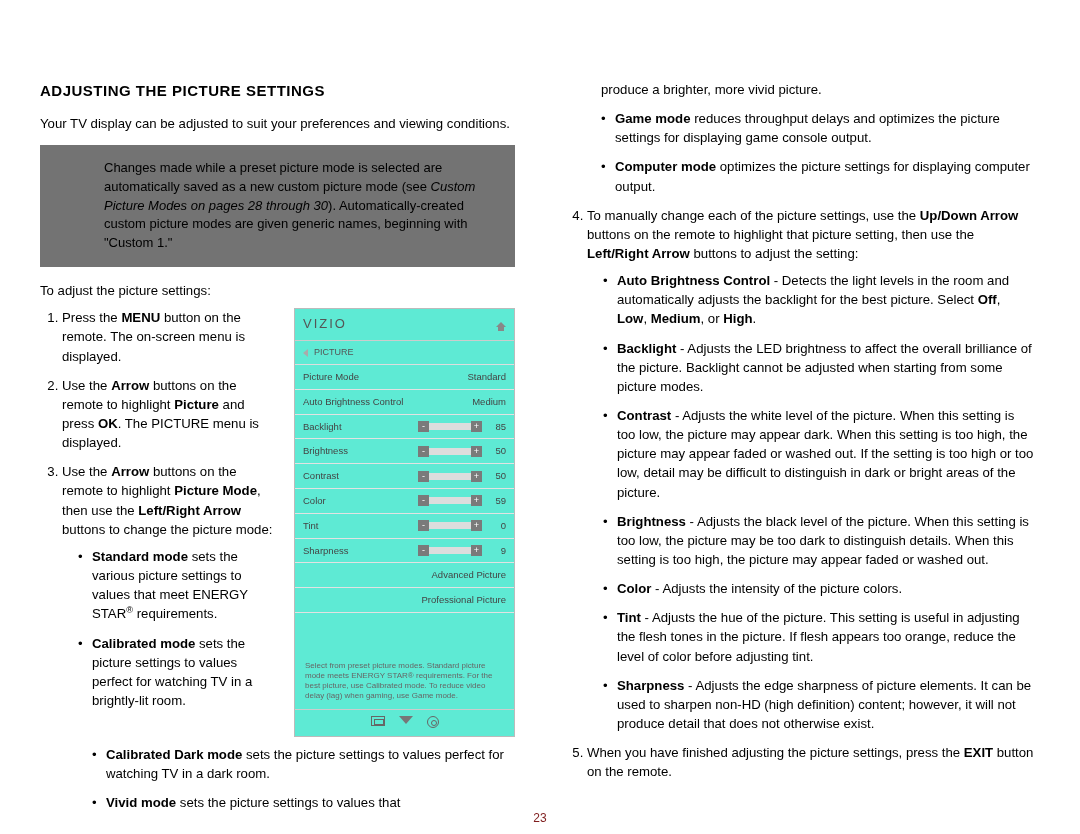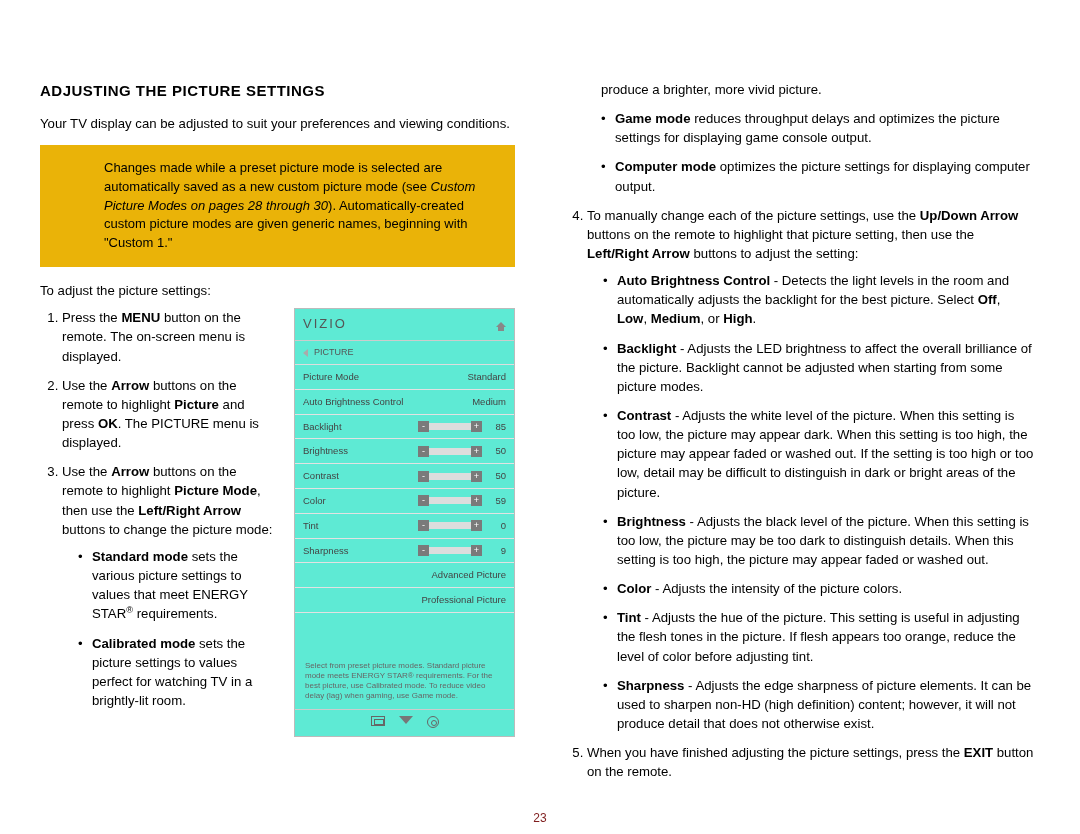--- a/index.html
+++ b/index.html
@@ -22,21 +22,21 @@
     line-height: 1.45;
   }
   h2 {
     font-size: 15px;
     letter-spacing: 0.5px;
     font-weight: 800;
     margin-bottom: 12px;
   }
   .intro { margin-bottom: 12px; text-align: justify; }
   .note-box {
-    background: #eab308;
+    background: #737373;
     padding: 14px 24px 14px 64px;
     margin-bottom: 14px;
     font-size: 13px;
     line-height: 1.45;
   }
   .note-box .em { font-style: italic; }
   .subhead { margin: 8px 0 8px 0; }
   ol.steps { list-style: decimal; padding-left: 22px; }
   ol.steps > li { margin-bottom: 10px; padding-right: 6px; }
   ul.bullets { list-style: none; padding-left: 16px; margin-top: 8px; }
@@ -237,20 +237,24 @@
         <div style="height:40px"></div>
         <div class="panel-help">Select from preset picture modes. Standard picture mode meets ENERGY STAR® requirements. For the best picture, use Calibrated mode. To reduce video delay (lag) when gaming, use Game mode.</div>
         <div class="panel-footer">
           <span class="foot-ico wide"></span>
           <span class="foot-chevron"></span>
           <span class="foot-gear"></span>
         </div>
       </div>
     </div>
 
+    <ul class="bullets" style="padding-left:52px;">
+      <li><b>Calibrated Dark mode</b><span> sets the picture settings to values perfect for watching TV in a dark room.</span></li>
+      <li><b>Vivid mode</b><span> sets the picture settings to values that</span></li>
+    </ul>
   </div>
 
   <div class="col">
     <p style="padding-left:36px;margin-bottom:10px;">produce a brighter, more vivid picture.</p>
     <ul class="bullets" style="padding-left:36px;">
       <li><b>Game mode</b><span> reduces throughput delays and optimizes the picture settings for displaying game console output.</span></li>
       <li><b>Computer mode</b><span> optimizes the picture settings for displaying computer output.</span></li>
     </ul>
 
     <ol class="steps" start="4" style="margin-top:10px;">

